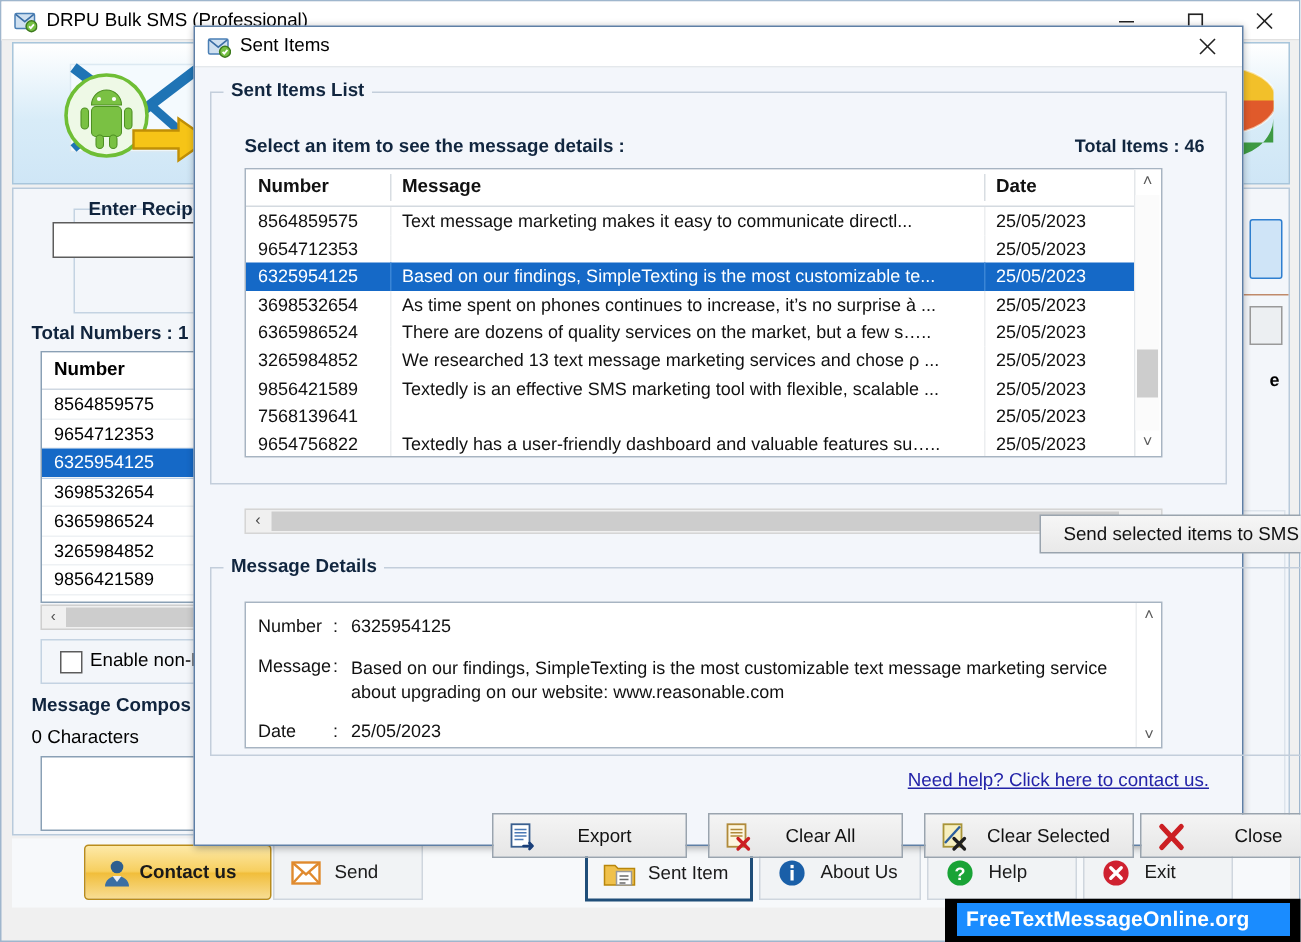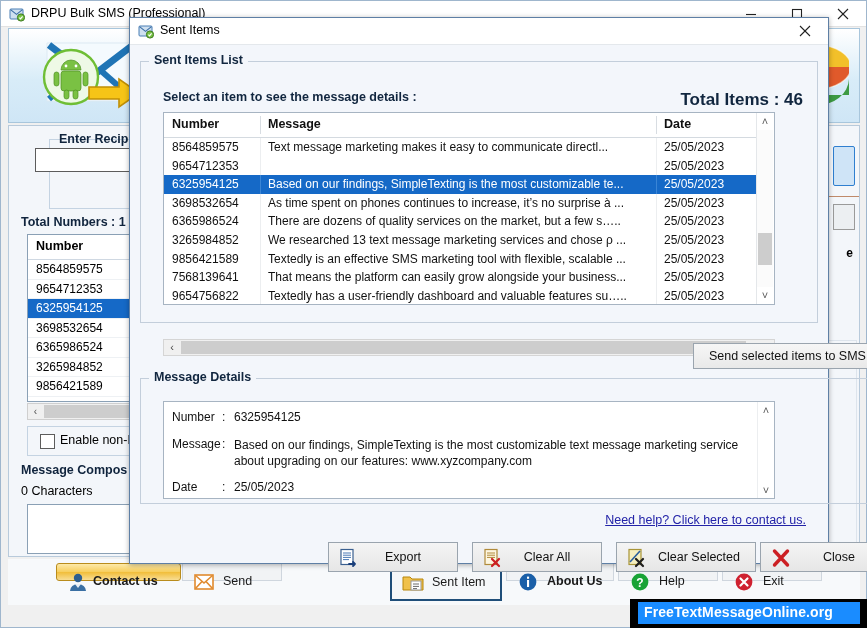--- a/index.html
+++ b/index.html
@@ -65,34 +65,34 @@
   .right-strip2{position:absolute;right:4px;top:78px;width:22px;height:26px;
     border:1px solid #9a9a9a;background:#eceff2;box-sizing:border-box;}
   .right-e{position:absolute;right:6px;top:120px;font-weight:bold;font-size:12px;}
   .right-line{position:absolute;right:0px;top:70px;width:30px;height:1px;background:#c08a6a;}
   .right-box3{position:absolute;right:2px;top:214px;width:34px;height:210px;
     border:1px solid #dde4ec;box-sizing:border-box;}
 
   
   .toolbar{position:absolute;left:7px;top:558px;width:852px;height:46px;
     background:#f7f9fb;box-sizing:border-box;}
-  .tbtn{position:absolute;top:4px;height:18px;border:1px solid #cfd6de;background:#f1f3f5;
+  .tbtn{position:absolute;top:4px;height:37px;border:1px solid #cfd6de;background:#f1f3f5;
     box-sizing:border-box;cursor:default;}
   .tbtn .lbl{position:absolute;left:40px;top:10px;font-size:12.5px;color:#1a1a1a;white-space:nowrap;}
   .tbtn .ico{position:absolute;left:10px;top:8px;width:22px;height:20px;}
   .tbtn.contact{left:48px;width:125px;
     background:linear-gradient(180deg,#fde9a8 0%,#f7cf5f 48%,#f1be3b 52%,#f8dd93 100%);
     border:1px solid #b98c1c;border-radius:3px;}
   .tbtn.contact .lbl{left:36px;top:10px;font-weight:bold;}
   .tbtn.send{left:174px;width:100px;}
   .tbtn.reset{left:278px;width:100px;}
   .tbtn.sentitem{left:382px;width:112px;border:2px solid #1f4e79;background:#f5f7f9;top:2px;height:40px;}
   .tbtn.sentitem .lbl{top:12px;}
   .tbtn.sentitem .ico{top:10px;}
-  .tbtn.about{left:498px;width:108px;font-weight:bold;}
+  .tbtn.about{left:498px;width:108px;}
   .tbtn.help{left:610px;width:100px;}
   .tbtn.exit{left:714px;width:100px;}
 
   .wm{position:absolute;left:629px;top:598px;width:238px;height:30px;overflow:hidden;}
   .wm .blk{position:absolute;left:0;top:0;width:238px;height:30px;background:#000;}
   .wm .blue{position:absolute;left:8px;top:3px;width:222px;height:22px;background:#1a8cff;}
   .wm .txt{position:absolute;left:14px;top:5px;font-size:14px;font-weight:bold;color:#fff;
     font-family:"Liberation Sans", sans-serif;letter-spacing:.1px;white-space:nowrap;}
 
   
@@ -104,21 +104,21 @@
   .dlg-title-icon{position:absolute;left:8px;top:5px;width:16px;height:16px;}
   .dlg-title-text{position:absolute;left:30px;top:5px;font-size:12.5px;}
   .dlg-close{position:absolute;right:0;top:0;width:46px;height:26px;cursor:default;}
   .dlg-close svg{position:absolute;left:50%;top:50%;transform:translate(-50%,-50%);}
 
   .fieldset{position:absolute;border:1px solid #c3cedb;box-sizing:border-box;background:transparent;}
   .legend{position:absolute;background:#f3f6fb;padding:0 5px;font-weight:bold;
     font-size:12.5px;color:#11263f;}
 
   .sel-hint{position:absolute;left:22px;top:28px;font-weight:bold;font-size:12.5px;color:#11263f;}
-  .tot-items{position:absolute;right:14px;top:28px;font-weight:bold;font-size:17px;color:#11263f;}
+  .tot-items{position:absolute;right:14px;top:28px;font-weight:bold;font-size:12px;color:#11263f;}
 
   .listwrap{position:absolute;left:22px;top:50px;width:612px;height:193px;
     border:1px solid #a7b4c2;background:#fff;box-sizing:border-box;overflow:hidden;}
   .lhead{position:relative;height:24px;background:#fff;border-bottom:1px solid #d4dae0;}
   .lhead .cell{position:absolute;top:4px;font-weight:bold;font-size:12.5px;color:#111;}
   .lhead .divider{position:absolute;top:3px;width:1px;height:18px;background:#d8dde2;}
   .lrow{position:relative;height:18.6px;font-size:12px;color:#111;}
   .lrow .c-num{position:absolute;left:8px;top:2px;}
   .lrow .c-msg{position:absolute;left:104px;top:2px;width:390px;overflow:hidden;
     white-space:nowrap;text-overflow:clip;}
@@ -464,21 +464,20 @@
           <span class="vdiv" style="left:96px;"></span>
             <span class="vdiv" style="left:492px;"></span>
           <span class="c-num">9856421589</span>
           <span class="c-msg">Textedly is an effective SMS marketing tool with flexible, scalable ...</span>
           <span class="c-date">25/05/2023</span>
         </div>
         <div class="lrow">
           <span class="vdiv" style="left:96px;"></span>
             <span class="vdiv" style="left:492px;"></span>
           <span class="c-num">7568139641</span>
-          <span class="c-msg">That means the platform can easily grow alongside your business...</span>
           <span class="c-date">25/05/2023</span>
         </div>
         <div class="lrow">
           <span class="vdiv" style="left:96px;"></span>
             <span class="vdiv" style="left:492px;"></span>
           <span class="c-num">9654756822</span>
           <span class="c-msg">Textedly has a user-friendly dashboard and valuable features su…..</span>
           <span class="c-date">25/05/2023</span>
         </div>
 
@@ -504,21 +503,21 @@
     <div class="fieldset" style="left:10px;top:360px;width:802px;height:126px;">
       <div class="legend" style="left:8px;top:-9px;">Message Details</div>
 
       <div class="details-box">
         <span class="db-line" style="left:8px;top:8px;">Number</span>
         <span class="db-line" style="left:58px;top:8px;">:</span>
         <span class="db-line" style="left:70px;top:8px;">6325954125</span>
 
         <span class="db-line" style="left:8px;top:35px;">Message</span>
         <span class="db-line" style="left:58px;top:35px;">:</span>
-        <span class="db-line" style="left:70px;top:35px;width:520px;line-height:16px;">Based on our findings, SimpleTexting is the most customizable text message marketing service about upgrading on our features: www.xyzcompany.com</span>
+        <span class="db-line" style="left:70px;top:35px;width:520px;line-height:16px;">Based on our findings, SimpleTexting is the most customizable text message marketing service about upgrading on our website: www.reasonable.com</span>
 
         <span class="db-line" style="left:8px;top:78px;">Date</span>
         <span class="db-line" style="left:58px;top:78px;">:</span>
         <span class="db-line" style="left:70px;top:78px;">25/05/2023</span>
 
         <span class="db-vs">
           <span class="ar" style="top:0;">˄</span>
           <span class="ar" style="bottom:0;">˅</span>
         </span>
       </div>

